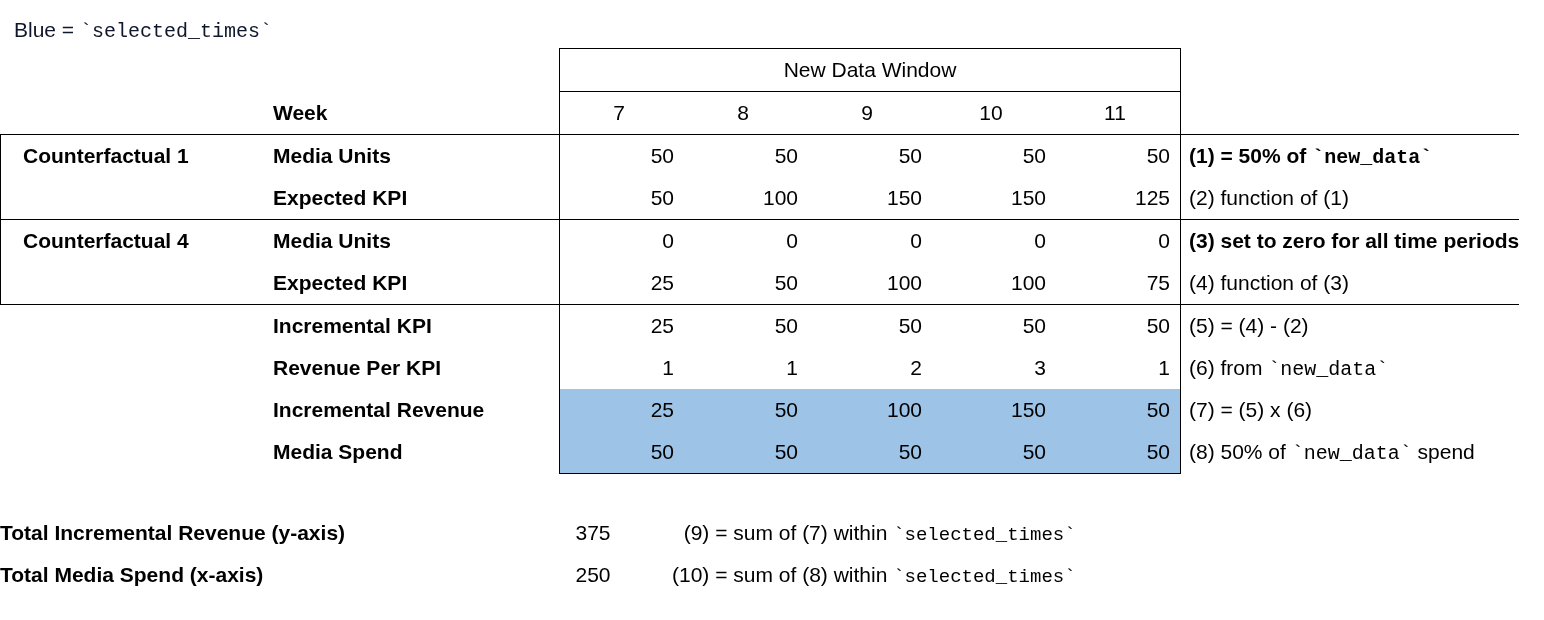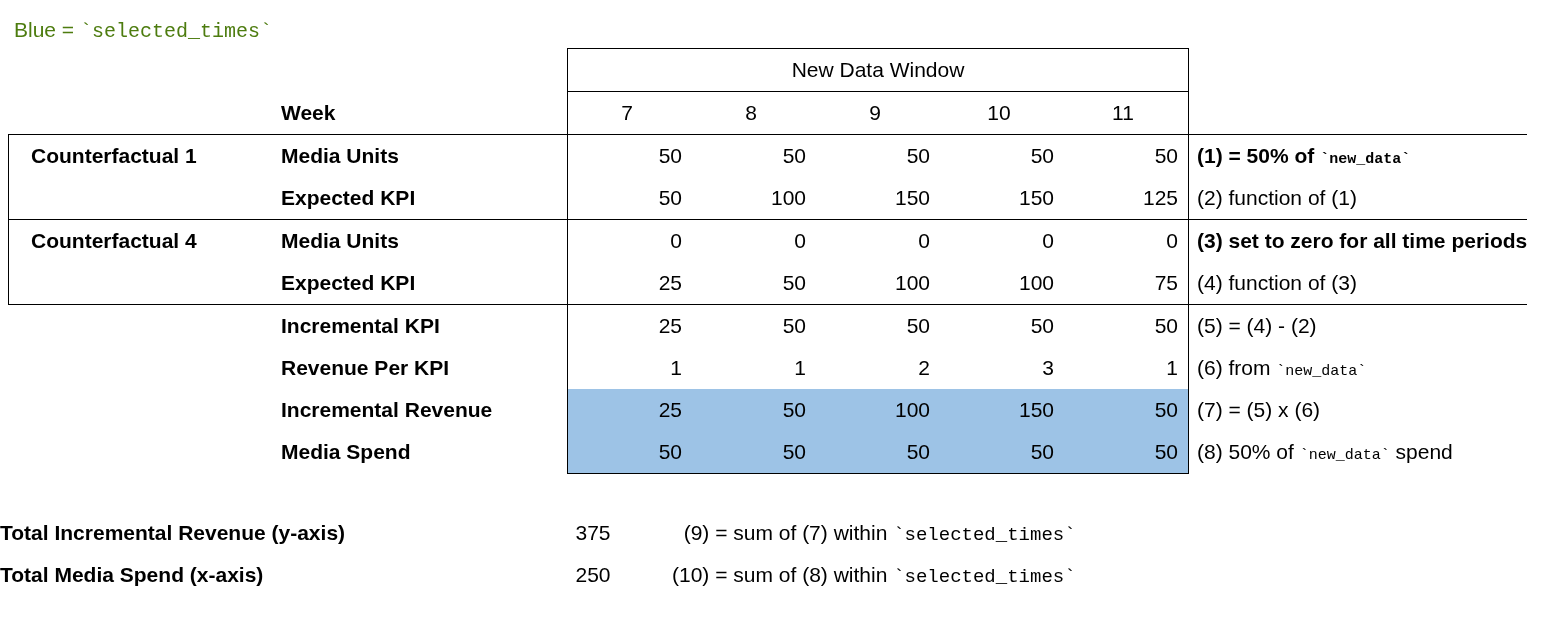--- a/index.html
+++ b/index.html
@@ -15,36 +15,36 @@
     position: relative;
     overflow: hidden;
   }
 
   
   #legend {
     position: absolute;
     left: 14px;
     top: 18px;
     font-size: 21px;
-    color: #4d7c0f;
+    color: #0f172a;
     white-space: nowrap;
   }
   #legend .legend-label {
     font-family: "Liberation Sans", sans-serif;
     font-weight: 400;
   }
   #legend .legend-code {
     font-family: "Liberation Mono", monospace;
     font-size: 20px;
   }
 
   
   #diagram {
     position: absolute;
-    left: 8px;
+    left: 0px;
     top: 48px;
     border-collapse: collapse;
     font-size: 21px;
   }
   #diagram td {
     padding: 0;
     vertical-align: middle;
     height: 42px;
   }
 
@@ -76,21 +76,21 @@
   }
   
   .note {
     padding-left: 8px !important;
     text-align: left;
     white-space: nowrap;
   }
   .note.bold { font-weight: bold; }
   .note .mono {
     font-family: "Liberation Mono", monospace;
-    font-size: 15px;
+    font-size: 20px;
   }
 
   
   .hdr-window {
     text-align: center;
     border: 1px solid #000;
     border-bottom: none;
     font-weight: 400;
     height: 44px;
   }

